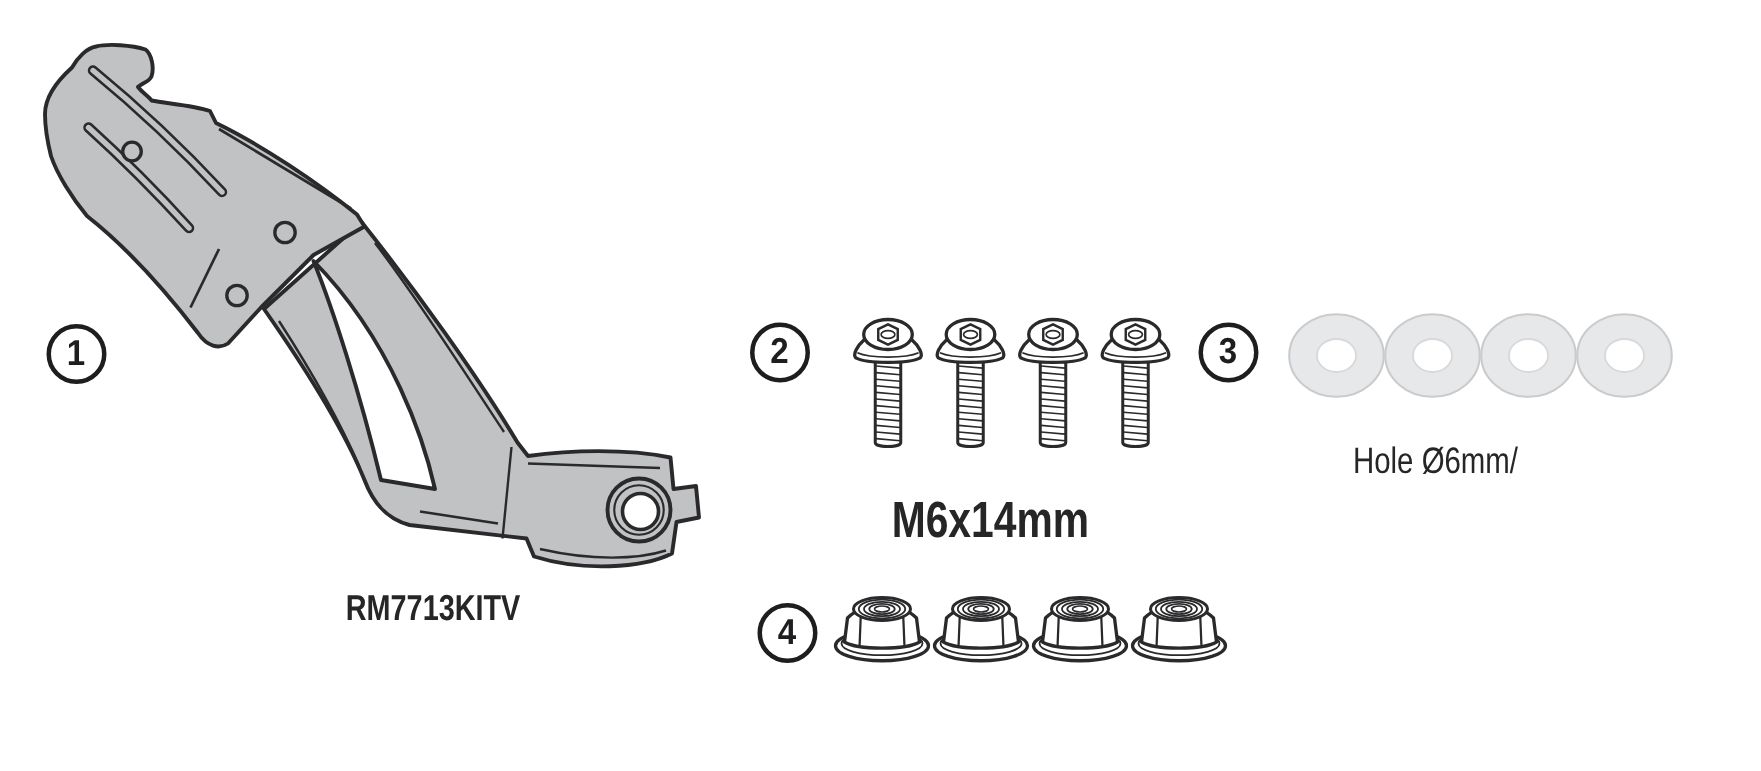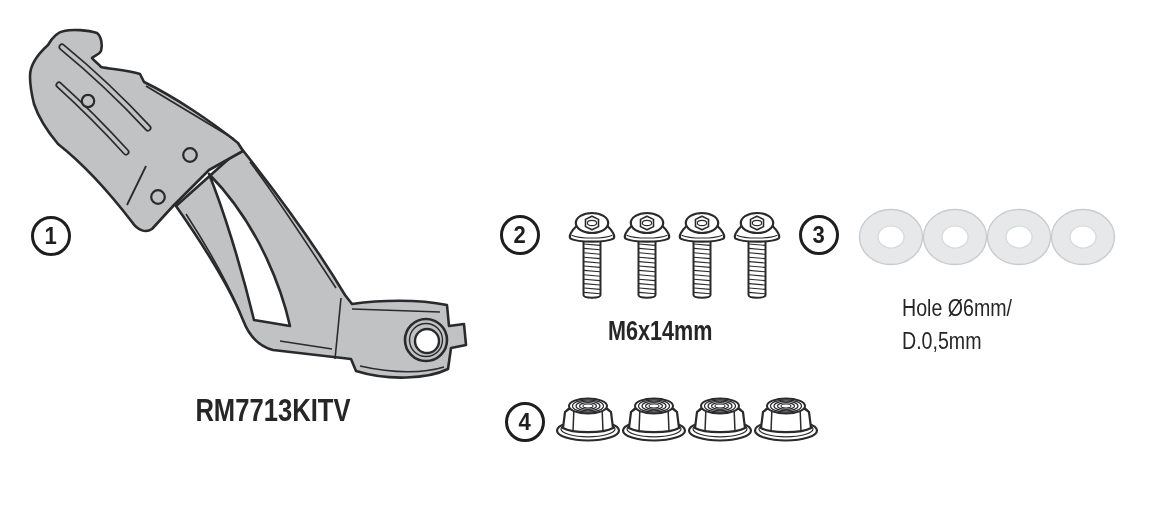--- a/index.html
+++ b/index.html
@@ -13,22 +13,22 @@
     border:3.4px solid #1e1e20;border-radius:50%;
     display:flex;align-items:center;justify-content:center;
     font-weight:bold;font-size:24px;color:#1e1e20;background:#ffffff;
   }
   .badge .n{display:inline-block;transform:scaleX(0.92);}
   .plabel{
     position:absolute;font-weight:bold;color:#262626;text-align:center;
     letter-spacing:0px;white-space:nowrap;
   }
   .plabel .t{display:inline-block;transform:scaleX(0.8);transform-origin:center;}
-  .lbl-bracket{left:153px;top:392px;width:240px;font-size:32px;}
-  .lbl-bolts{left:560px;top:316px;width:200px;font-size:27px;}
+  .lbl-bracket{left:169px;top:392px;width:240px;font-size:24px;}
+  .lbl-bolts{left:560px;top:328px;width:200px;font-size:34px;}
   .lbl-nuts{left:622px;top:467px;width:100px;font-size:27px;}
   .spec{
     position:absolute;left:902px;top:291px;width:230px;
     font-weight:normal;font-size:24.5px;line-height:33px;text-align:left;white-space:nowrap;
   }
   .spec .line{display:block;}
   .spec .t{display:inline-block;transform:scaleX(0.8);transform-origin:left center;}
 </style>
 </head>
 <body>
@@ -179,17 +179,16 @@
   <div class="plabel lbl-bracket">
     <span class="t">RM7713KITV</span>
   </div>
 
   <div class="plabel lbl-bolts">
     <span class="t">M6x14mm</span>
   </div>
 
   <div class="spec">
     <span class="line"><span class="t">Hole Ø6mm/</span></span>
-    <span class="line"><span class="t">D.0,5mm</span></span>
   </div>
 
 
 </div>
 
 </body></html>

